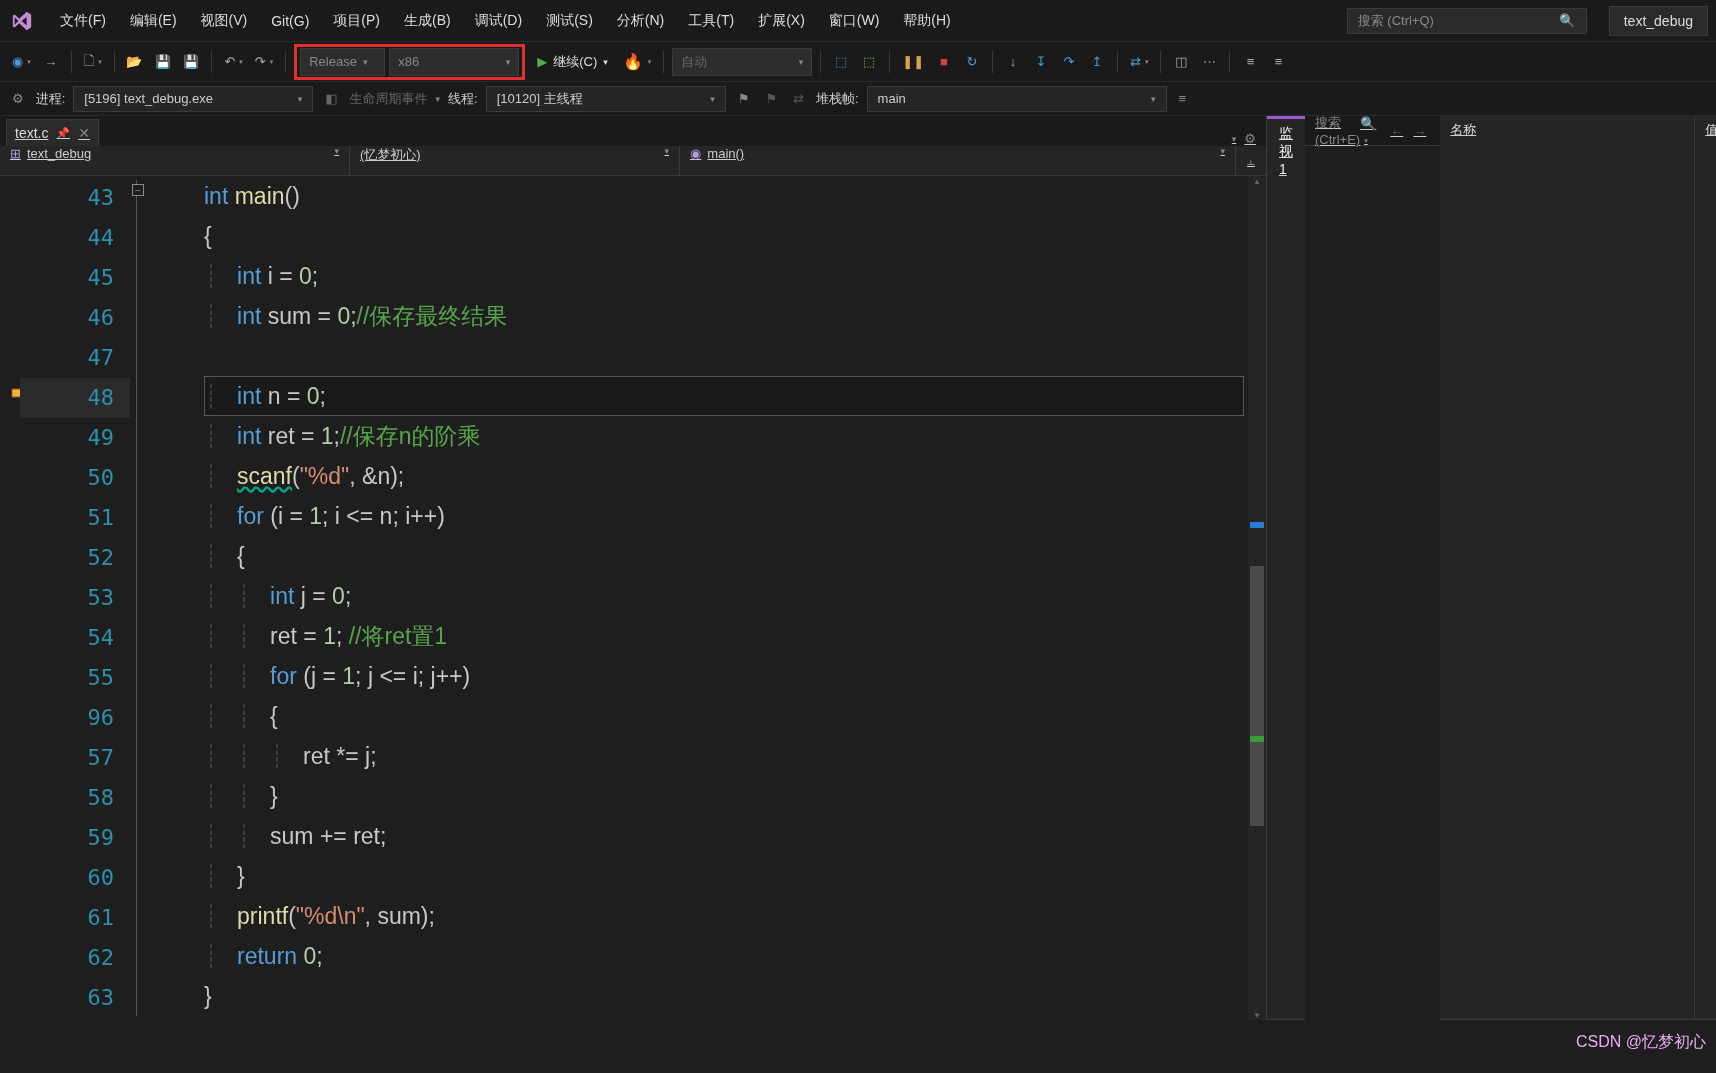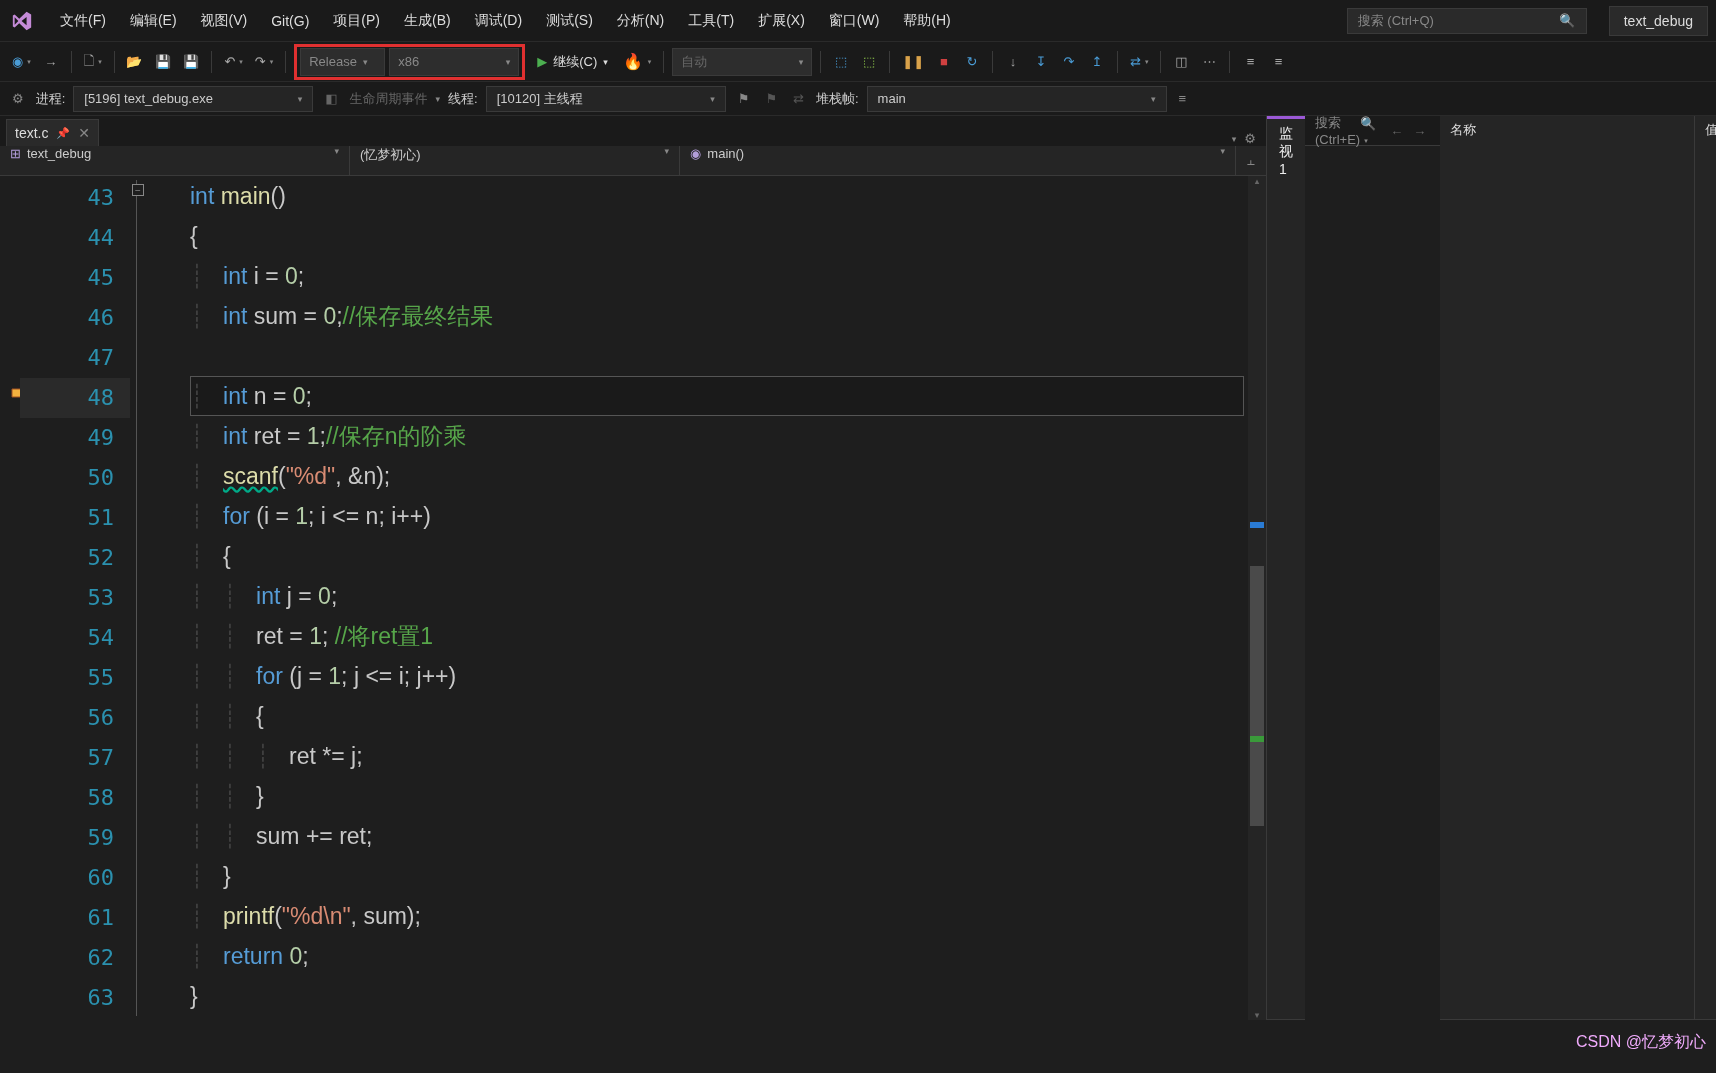--- a/index.html
+++ b/index.html
@@ -36,37 +36,37 @@
 .tab .pin { color:#888; font-size:11px;}
 .tab .close { color:#888; cursor:pointer;}
 .tabbar-right { margin-left:auto; display:flex; align-items:center; gap:8px; color:#888; padding-right:10px;}
 
 
 .navbar { height: 30px; background: #252525; display:flex; align-items:center; border-bottom:1px solid #3a3a3a;}
 .nav-drop { flex:1; display:flex; padding:0 10px; border-right:1px solid #3a3a3a; height:100%; justify-content:space-between; color:#ccc; font-size:13px;}
 .nav-drop .ico { color:#b39ddb; margin-right:6px;}
 
 
-.main-area { display:flex; height: calc(100% - 169px);}
+.main-area { display:flex; height: calc(100% - 169px); text-decoration: underline;}
 .editor-wrap { flex:1; position:relative; display:flex; flex-direction:column;}
 .watch-panel { width: 450px; background:#1e1e1e; border-left:1px solid #3a3a3a; display:flex; flex-direction:row;}
 
 
 .editor { flex:1; position:relative; overflow:hidden; background:#1e1e1e;}
 .gutter-bp { position:absolute; left:0; top:0; width:20px; height:100%; background:#1e1e1e;}
 .gutter-ln { position:absolute; left:20px; top:0; width:110px; height:100%; background:#1e1e1e; padding-top:2px;}
 .gutter-fold { position:absolute; left:130px; top:0; width:60px; height:100%; background:#1e1e1e;}
 .code-area { position:absolute; left:190px; right:22px; top:0; bottom:0; font-family:"Consolas","Courier New",monospace; font-size:23px; line-height:40px; white-space:pre;}
 .ln { color:#2b91af; text-align:right; padding-right:16px; font-family:Consolas,monospace; font-size:22px; line-height:40px;}
 .ln.cur { background:#2a2a2a;}
 .fold-outline { position:absolute; left:6px; top:4px; bottom:4px; width:1px; background:#555;}
 .fold-box { position:absolute; left:2px; width:12px; height:12px; border:1px solid #888; color:#888; font-size:10px; display:flex; align-items:center; justify-content:center; background:#1e1e1e;}
 .bp-arrow { position:absolute; left:9px; width:24px; height:24px; }
 .bp-arrow svg { width:24px; height:24px;}
-.code-line { height:40px; display:flex; align-items:center;}
+.code-line { height:40px; display:flex; align-items:center;margin-left:14px;}
 .code-line.current { background:#1a1a1a; outline:1px solid #555; outline-offset:-1px;}
 .indent-guide { color:#404040;}
 .kw { color:#569cd6;}
 .vvar { color:#c8c8c8;}
 .op { color:#c8c8c8;}
 .num { color:#b5cea8;}
 .cmt { color:#57a64a;}
 .str { color:#d88b73;}
 .fn { color:#dcdcaa;}
 .scanf-underline { text-decoration: underline wavy #0a8;}
@@ -240,21 +240,21 @@
           <div class="ln">46</div>
           <div class="ln">47</div>
           <div class="ln cur">48</div>
           <div class="ln">49</div>
           <div class="ln">50</div>
           <div class="ln">51</div>
           <div class="ln">52</div>
           <div class="ln">53</div>
           <div class="ln">54</div>
           <div class="ln">55</div>
-          <div class="ln">56</div>
+          <div class="ln">96</div>
           <div class="ln">57</div>
           <div class="ln">58</div>
           <div class="ln">59</div>
           <div class="ln">60</div>
           <div class="ln">61</div>
           <div class="ln">62</div>
           <div class="ln">63</div>
         </div>
       <div class="gutter-fold">
         <div class="fold-outline"></div>

